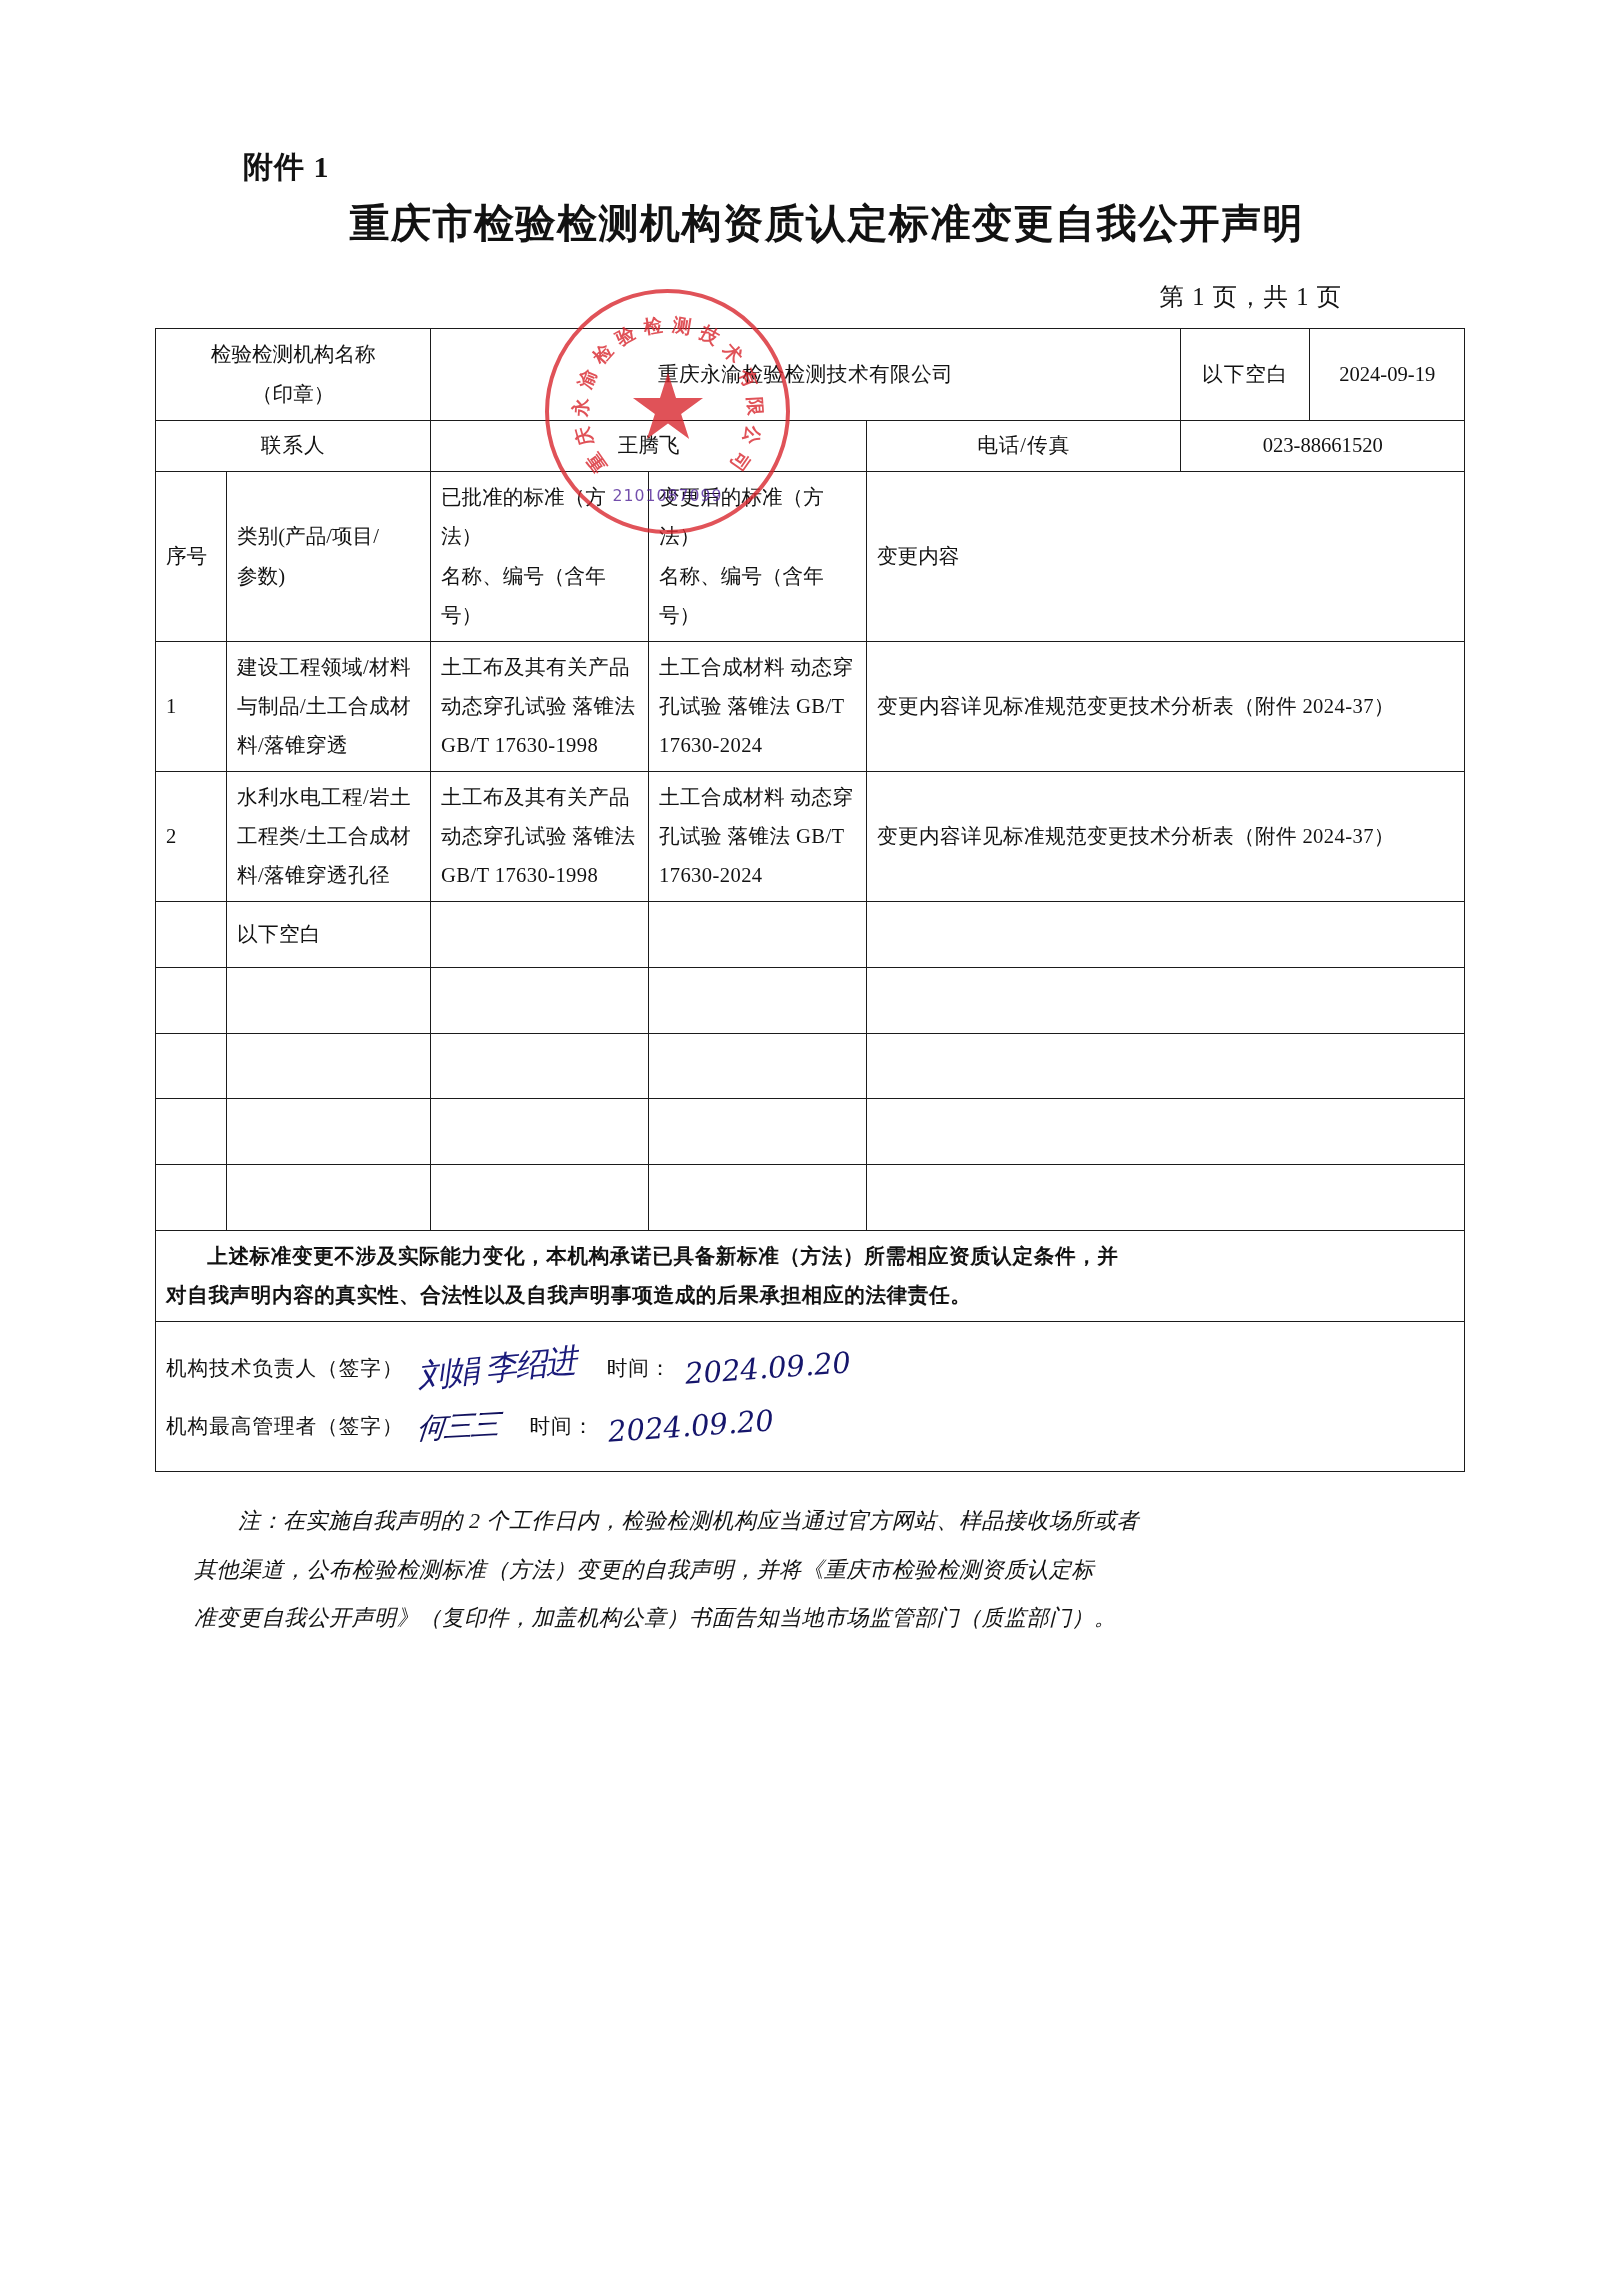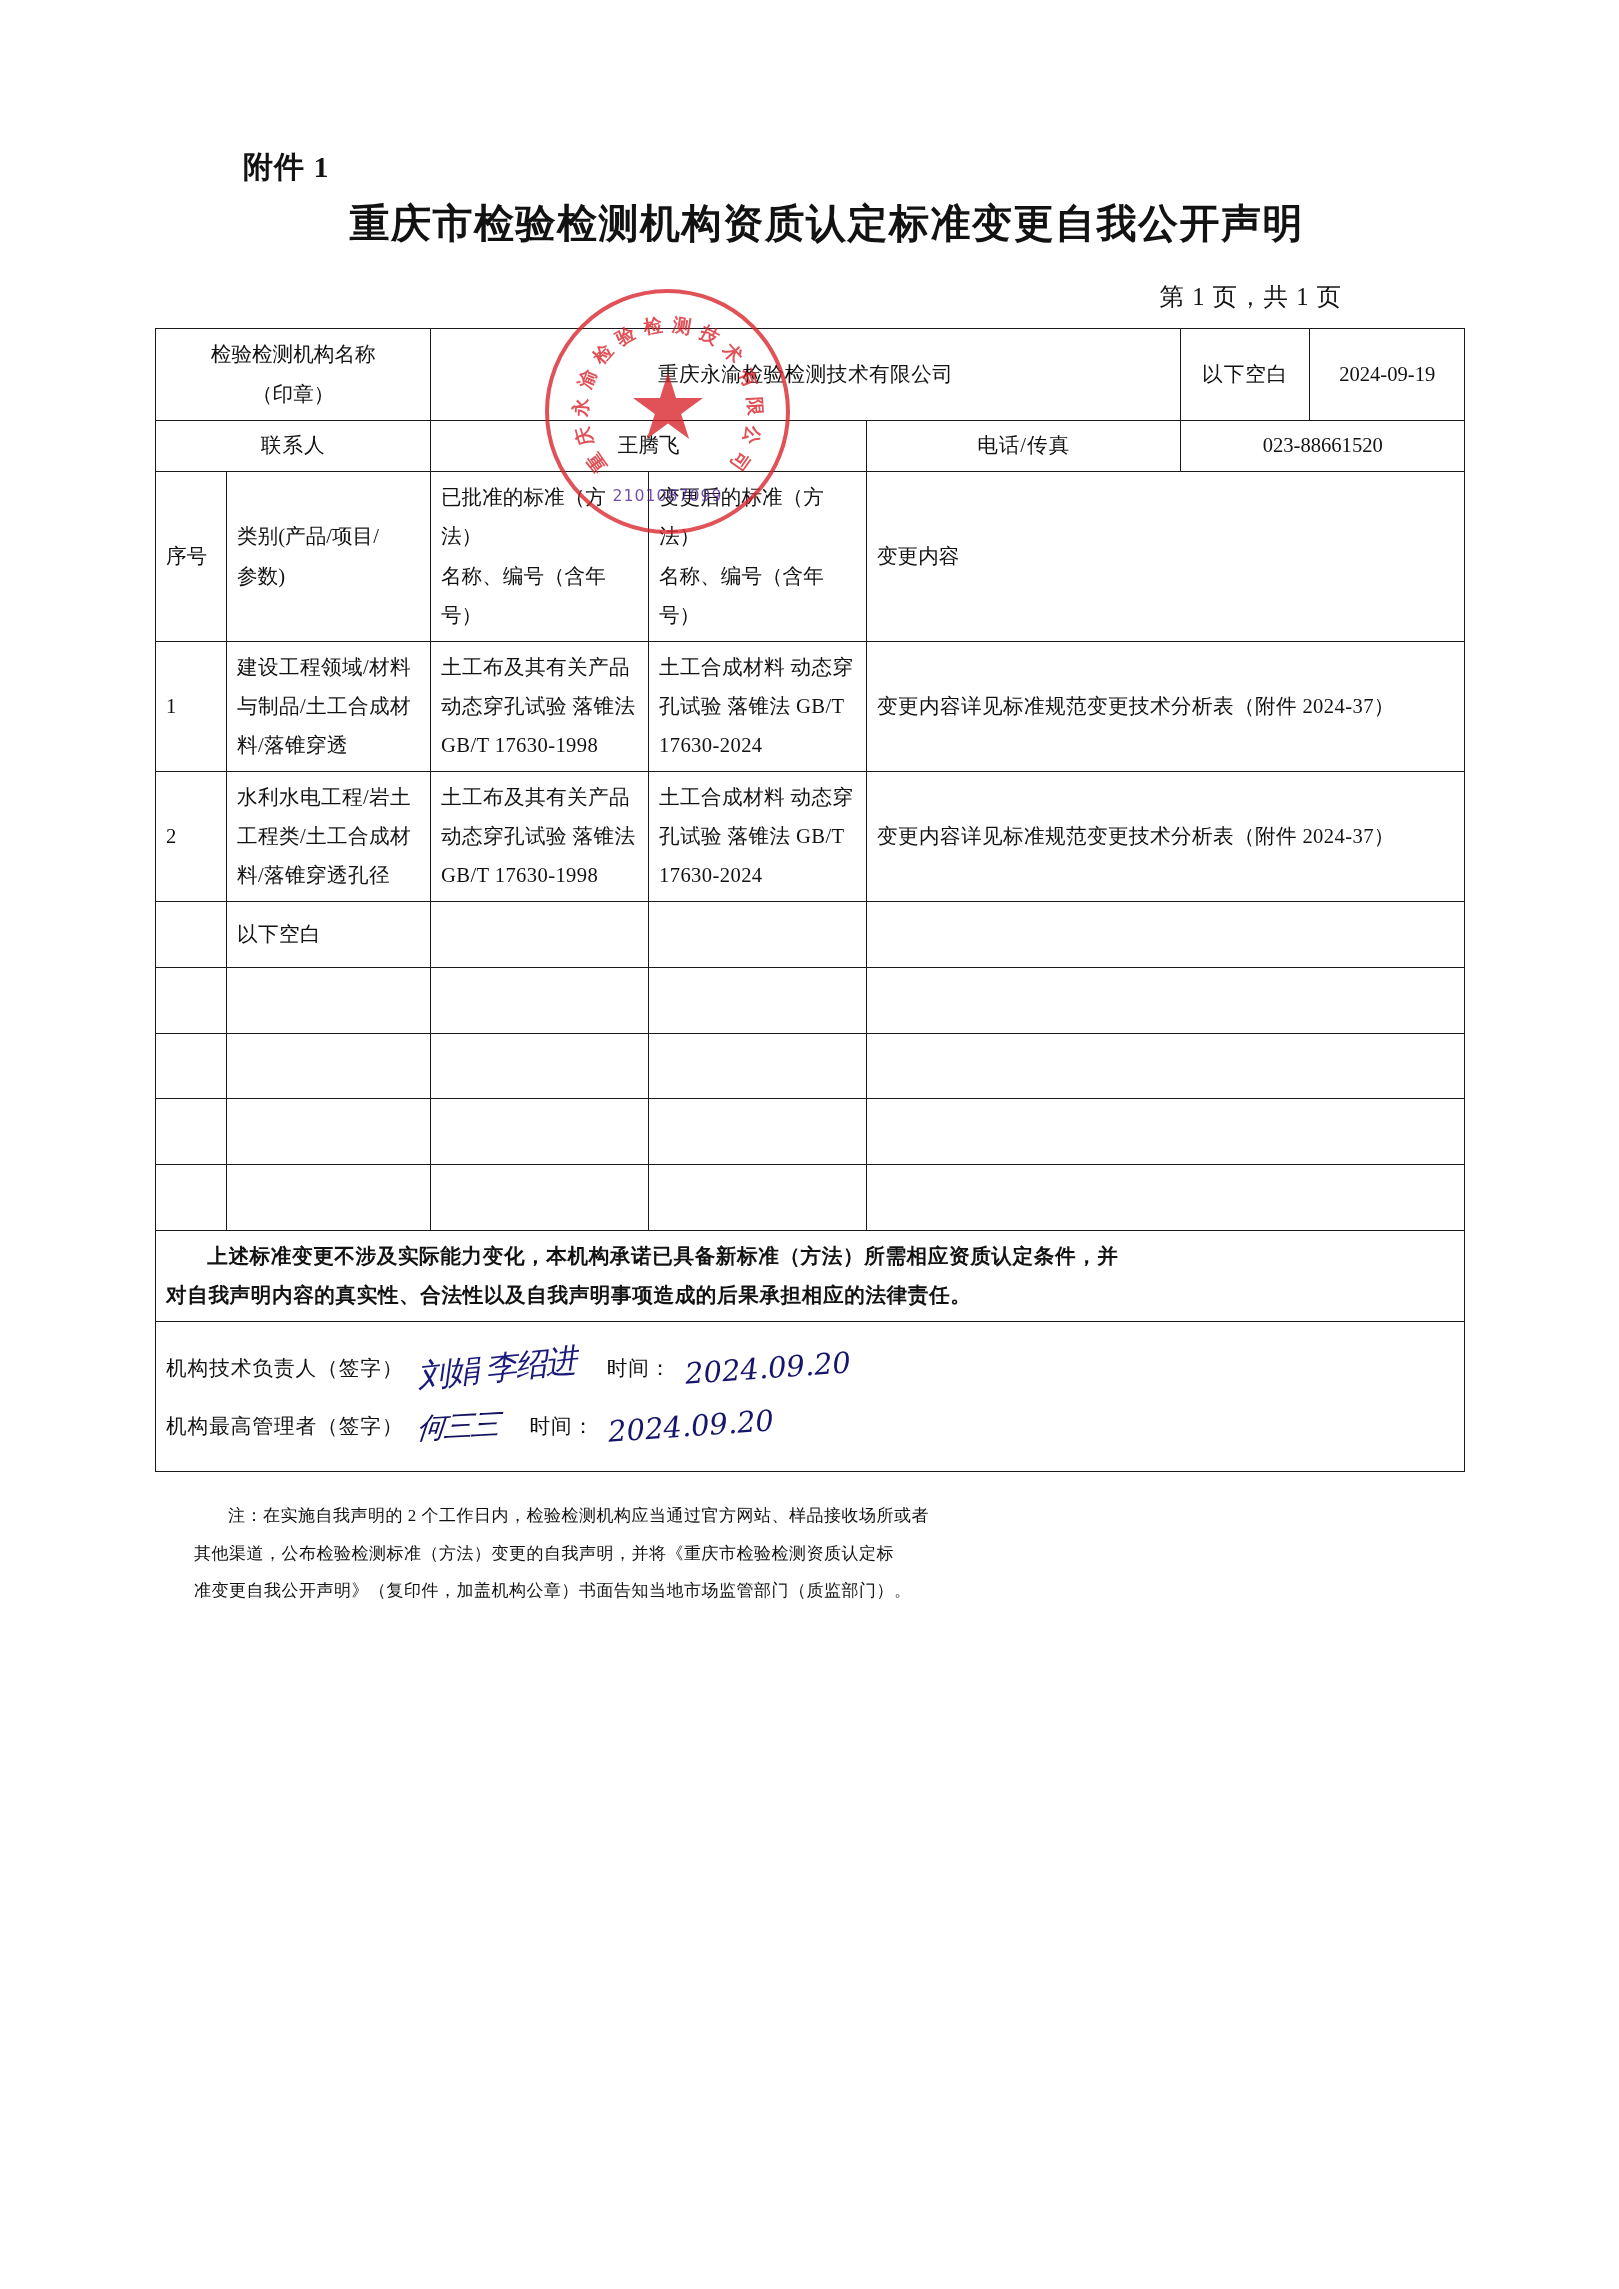--- a/index.html
+++ b/index.html
@@ -142,25 +142,26 @@
     font-style: italic;
     color: #15156b;
     font-size: 29px;
     margin-left: 13.7px;
     transform: rotate(-4deg);
     display: inline-block;
     letter-spacing: 0px;
   }
 
   .note {
-    font-size: 17px;
+    font-size: 22px;
     line-height: 2.2;
     margin: 25.5px 15.7px 0 29px;
     text-align: justify;
     letter-spacing: 0.5px;
+    font-style: italic;
   }
   .note p { margin: 0; }
   .note p.first { text-indent: 2em; }
 
   
   .seal {
     position: absolute;
     left: 545px;
     top: 289px;
     width: 245px;

